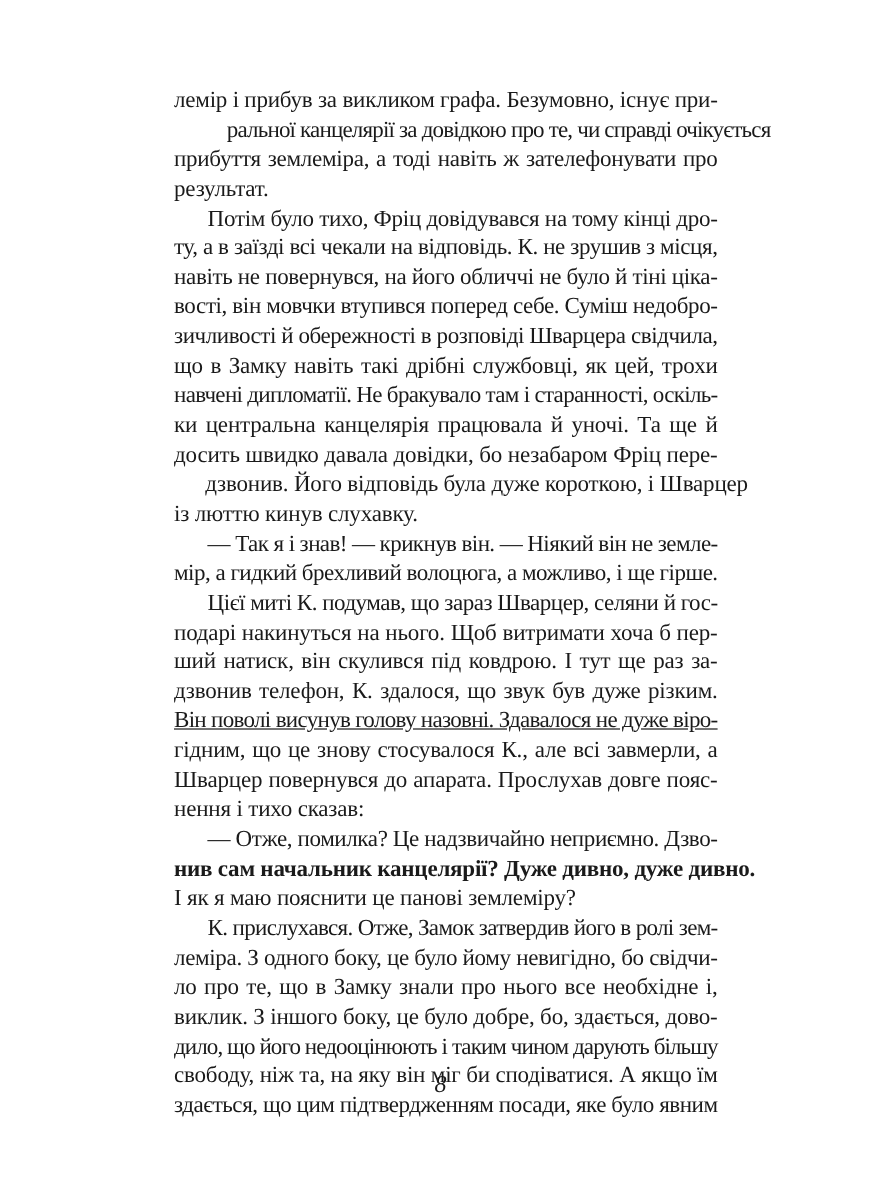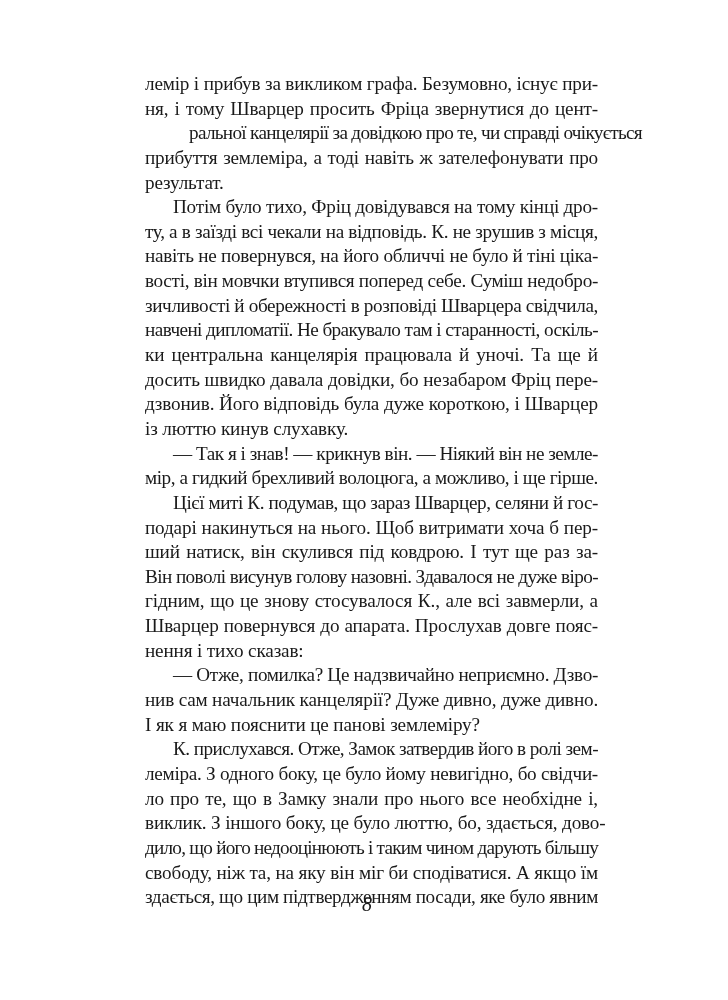--- a/index.html
+++ b/index.html
@@ -58,48 +58,49 @@
       padding-left: 6px;
       box-sizing: border-box;
     }
   </style>
 </head>
 <body>
 
 <div class="page">
   <div class="text-block" id="text-block">
       <span class="line" style="white-space: nowrap; letter-spacing: -0.180398px;">лемір і прибув за викликом графа. Безумовно, існує при-</span>
-      <span class="line" style="white-space: nowrap;">ня, і тому Шварцер просить Фріца звернутися до цент-</span>
       <span class="line" style="white-space: nowrap; letter-spacing: -0.689844px; margin-left: 44px;">ральної канцелярії за довідкою про те, чи справді очікується</span>
       <span class="line" style="white-space: nowrap; letter-spacing: -0.22017px;">прибуття землеміра, а тоді навіть ж зателефонувати про</span>
       <span class="line last" style="white-space: nowrap;">результат.</span>
       <span class="line indent" style="white-space: nowrap; letter-spacing: -0.232632px;">Потім було тихо, Фріц довідувався на тому кінці дро-</span>
       <span class="line" style="white-space: nowrap; letter-spacing: -0.32751px;">ту, а в заїзді всі чекали на відповідь. К. не зрушив з місця,</span>
       <span class="line" style="white-space: nowrap; letter-spacing: -0.272037px;">навіть не повернувся, на його обличчі не було й тіні ціка-</span>
       <span class="line" style="white-space: nowrap; letter-spacing: -0.312784px;">вості, він мовчки втупився поперед себе. Суміш недобро-</span>
       <span class="line" style="white-space: nowrap; letter-spacing: -0.363636px;">зичливості й обережності в розповіді Шварцера свідчила,</span>
+      <span class="line" style="white-space: nowrap;">що в Замку навіть такі дрібні службовці, як цей, трохи</span>
       <span class="line" style="white-space: nowrap; letter-spacing: -0.575583px;">навчені дипломатії. Не бракувало там і старанності, оскіль-</span>
       <span class="line" style="white-space: nowrap;">ки центральна канцелярія працювала й уночі. Та ще й</span>
       <span class="line" style="white-space: nowrap;">досить швидко давала довідки, бо незабаром Фріц пере-</span>
-      <span class="line" style="white-space: nowrap;">дзвонив. Його відповідь була дуже короткою, і Шварцер</span>
+      <span class="line" style="white-space: nowrap; margin-left: 26px;">дзвонив. Його відповідь була дуже короткою, і Шварцер</span>
       <span class="line last" style="white-space: nowrap;">із люттю кинув слухавку.</span>
       <span class="line indent" style="white-space: nowrap; letter-spacing: -0.492571px;">— Так я і знав! — крикнув він. — Ніякий він не земле-</span>
       <span class="line last" style="white-space: nowrap; letter-spacing: -0.426786px;">мір, а гидкий брехливий волоцюга, а можливо, і ще гірше.</span>
       <span class="line indent" style="white-space: nowrap; letter-spacing: -0.412972px;">Цієї миті К. подумав, що зараз Шварцер, селяни й гос-</span>
       <span class="line" style="white-space: nowrap;">подарі накинуться на нього. Щоб витримати хоча б пер-</span>
       <span class="line" style="white-space: nowrap;">ший натиск, він скулився під ковдрою. І тут ще раз за-</span>
-      <span class="line" style="white-space: nowrap; letter-spacing: -0.575647px;">Він поволі висунув голову назовні. Здавалося не дуже віро-</span>
+      <span class="line" style="white-space: nowrap;">дзвонив телефон, К. здалося, що звук був дуже різким.</span>
+      <span class="line" style="white-space: nowrap; letter-spacing: -0.575647px; text-decoration: underline;">Він поволі висунув голову назовні. Здавалося не дуже віро-</span>
       <span class="line" style="white-space: nowrap;">гідним, що це знову стосувалося К., але всі завмерли, а</span>
       <span class="line" style="white-space: nowrap;">Шварцер повернувся до апарата. Прослухав довге пояс-</span>
       <span class="line last" style="white-space: nowrap;">нення і тихо сказав:</span>
       <span class="line indent" style="white-space: nowrap; letter-spacing: -0.326758px;">— Отже, помилка? Це надзвичайно неприємно. Дзво-</span>
-      <span class="line" style="white-space: nowrap; letter-spacing: -0.188031px;">нив сам начальник канцелярії? Дуже дивно, дуже дивно.</span>
+      <span class="line" style="white-space: nowrap; letter-spacing: -0.188031px; font-weight: bold;">нив сам начальник канцелярії? Дуже дивно, дуже дивно.</span>
       <span class="line last" style="white-space: nowrap;">І як я маю пояснити це панові землеміру?</span>
       <span class="line indent" style="white-space: nowrap; letter-spacing: -0.555093px;">К. прислухався. Отже, Замок затвердив його в ролі зем-</span>
       <span class="line" style="white-space: nowrap; letter-spacing: -0.277741px;">леміра. З одного боку, це було йому невигідно, бо свідчи-</span>
       <span class="line" style="white-space: nowrap;">ло про те, що в Замку знали про нього все необхідне і,</span>
-      <span class="line" style="white-space: nowrap; letter-spacing: -0.165625px;">виклик. З іншого боку, це було люттю, бо, здається, дово-</span>
+      <span class="line" style="white-space: nowrap; letter-spacing: -0.165625px;">виклик. З іншого боку, це було добре, бо, здається, дово-</span>
       <span class="line" style="white-space: nowrap; letter-spacing: -0.753977px;">дило, що його недооцінюють і таким чином дарують більшу</span>
       <span class="line" style="white-space: nowrap; letter-spacing: -0.163158px;">свободу, ніж та, на яку він міг би сподіватися. А якщо їм</span>
       <span class="line" style="white-space: nowrap; letter-spacing: -0.372801px;">здається, що цим підтвердженням посади, яке було явним</span>
     </div>
   <div class="page-number">8</div>
 </div>
 
 </body></html>

